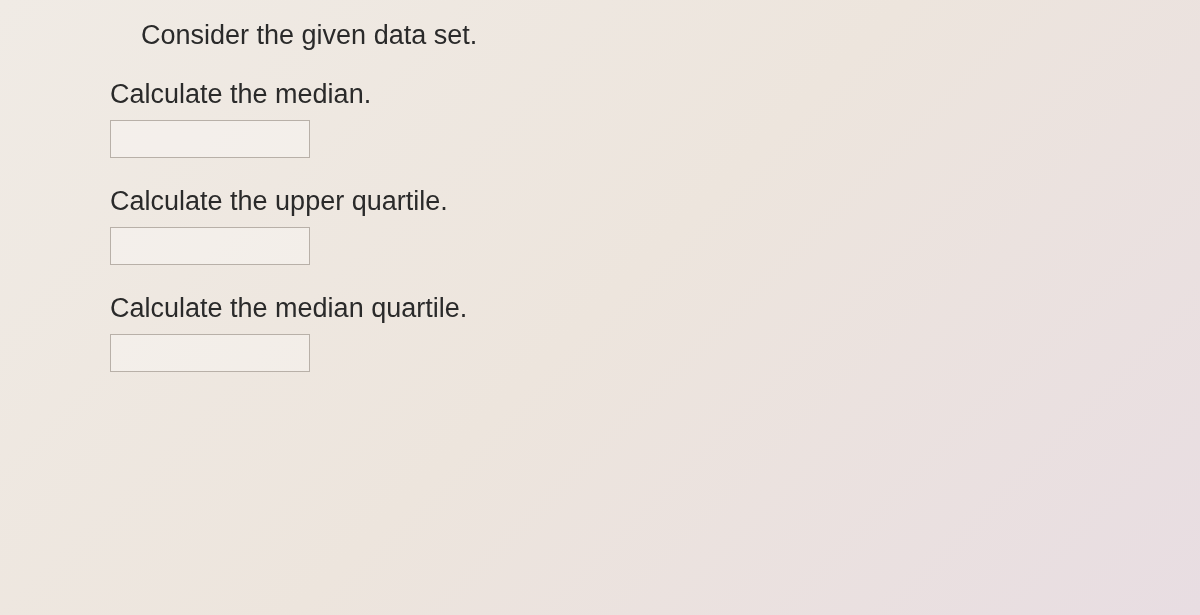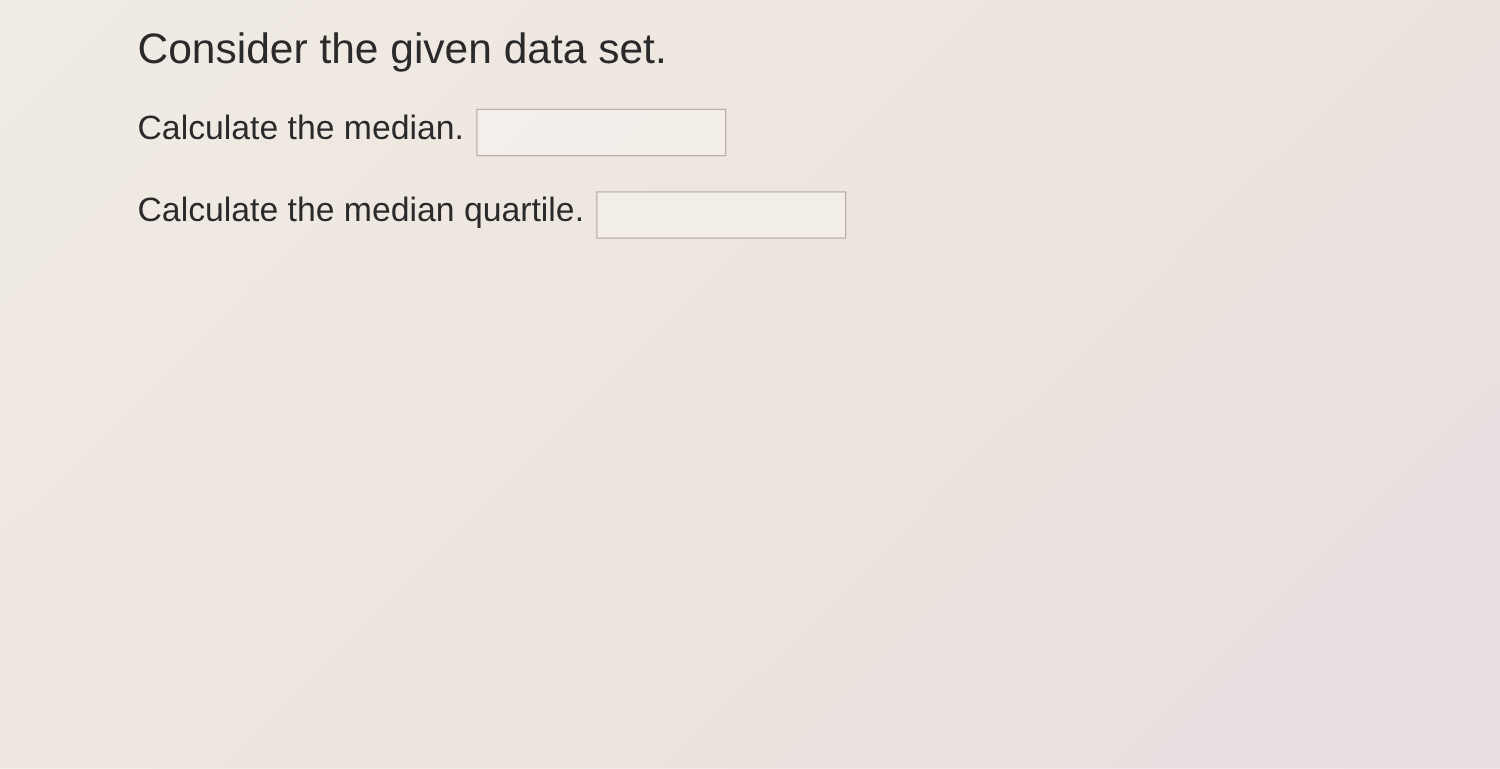--- a/index.html
+++ b/index.html
@@ -15,40 +15,41 @@
       padding: 20px 110px;
       color: #2a2a2a;
       position: relative;
     }
     .content {
       display: flex;
       flex-direction: column;
       gap: 28px;
     }
     .intro {
-      font-size: 34px;
+      font-size: 27px;
       font-weight: 400;
       color: #2a2a2a;
+      margin-left: 31px;
     }
     .equation-line {
       font-size: 27px;
       padding-left: 150px;
       margin-top: 8px;
       margin-bottom: 8px;
     }
     .equation-line .n-var {
       font-style: italic;
       font-family: Georgia, 'Times New Roman', serif;
     }
     .equation-line .data-values {
       color: #c41e1e;
     }
     .question-block {
       display: flex;
-      flex-direction: row;
+      flex-direction: column;
       gap: 10px;
     }
     .question-text {
       font-size: 27px;
       font-weight: 400;
       color: #2a2a2a;
     }
     .answer-input {
       width: 200px;
       height: 38px;
@@ -64,18 +65,22 @@
 
 <div class="content">
   <div class="intro">Consider the given data set.</div>
 
 
   <div class="question-block">
     <div class="question-text">Calculate the median.</div>
     <input type="text" class="answer-input" value="" style="">
   </div>
 
+  <div class="question-block">
+    <div class="question-text">Calculate the upper quartile.</div>
+    <input type="text" class="answer-input" value="" style="">
+  </div>
 
   <div class="question-block">
     <div class="question-text">Calculate the median quartile.</div>
     <input type="text" class="answer-input" value="" style="">
   </div>
 </div>
 
 </body></html>

